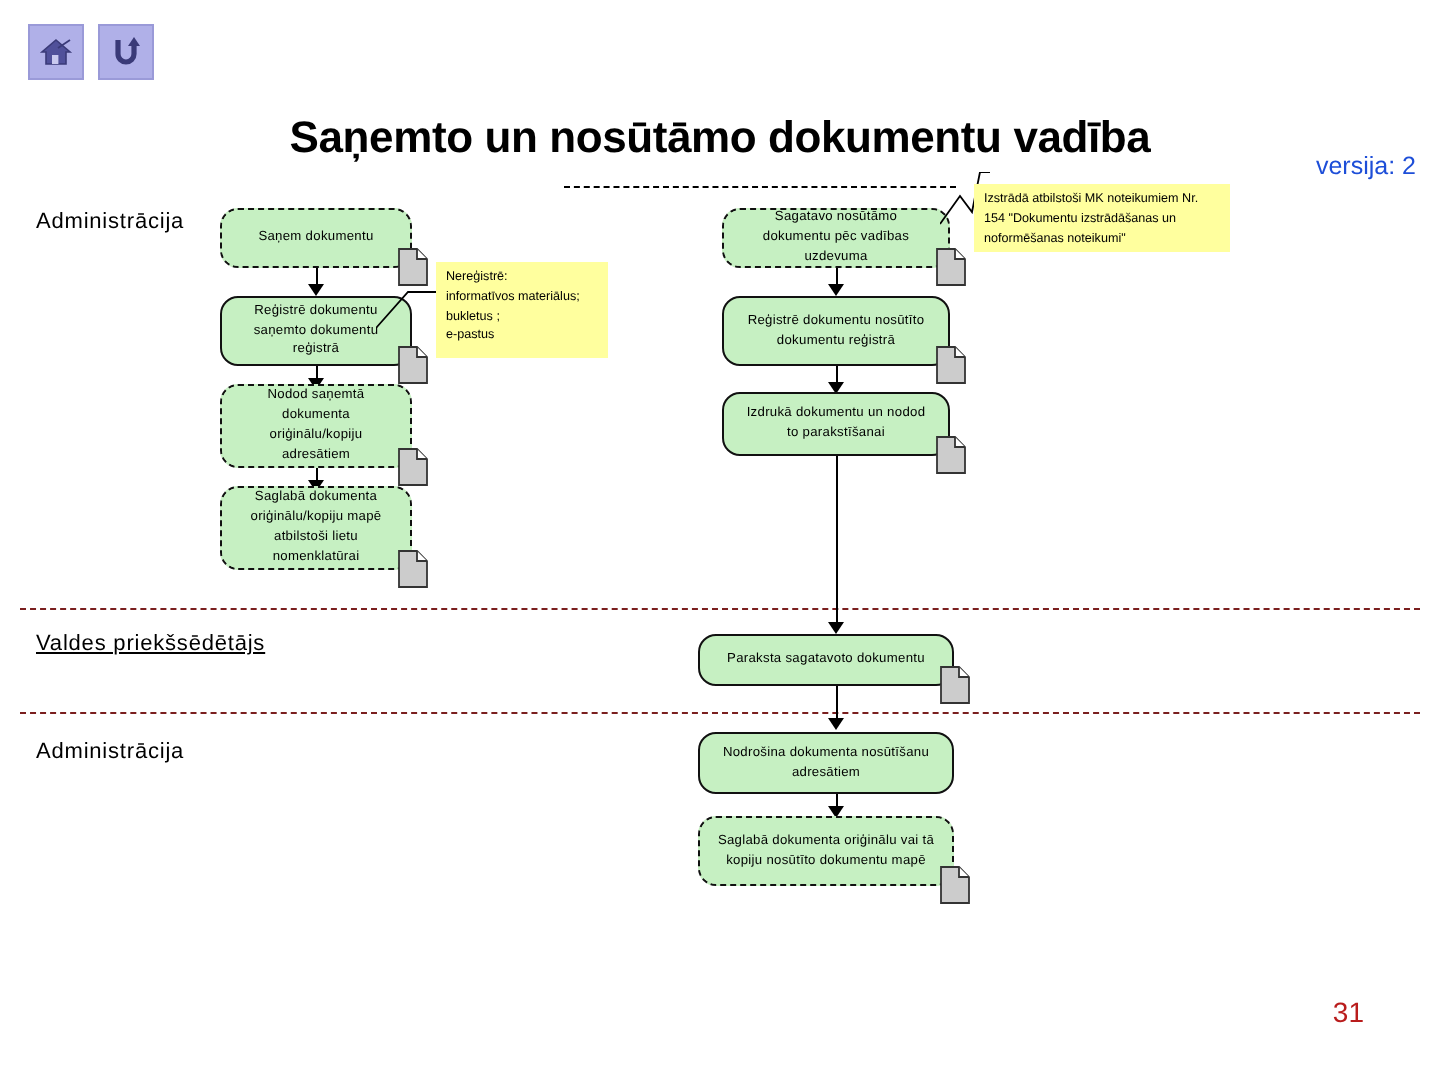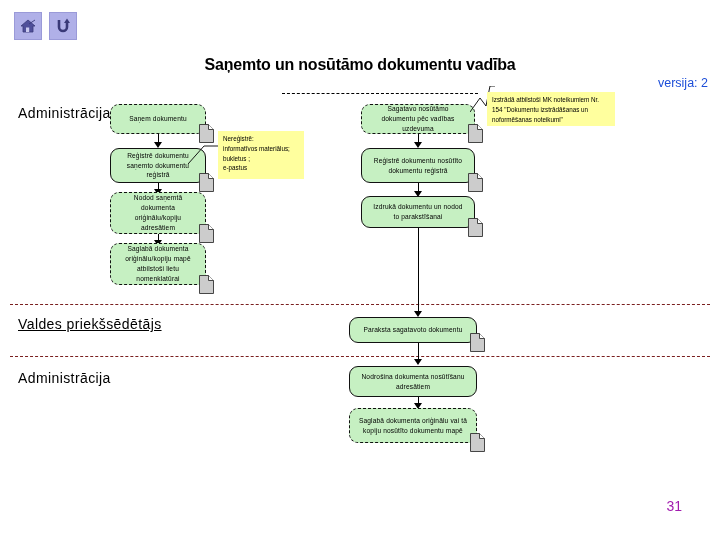--- a/index.html
+++ b/index.html
@@ -12,28 +12,28 @@
 
   
   .navbar{position:absolute;left:14px;top:12px;display:flex;gap:7px;}
   .navbtn{width:26px;height:26px;background:#b0b0e8;border:1px solid #9a9ad8;
           display:flex;align-items:center;justify-content:center;}
   .navbtn svg{display:block;}
 
   
   .title{
     position:absolute;left:60px;top:56px;width:600px;text-align:center;
-    font-size:16px;font-weight:bold;color:#000;letter-spacing:-0.2px;
+    font-size:22px;font-weight:bold;color:#000;letter-spacing:-0.2px;
     white-space:nowrap;
   }
   .version{position:absolute;right:12px;top:76px;font-size:12.5px;color:#1d4ed8;}
-  .pagenum{position:absolute;right:38px;bottom:26px;font-size:14px;color:#a21caf;}
-
-  
-  .lane-label{position:absolute;font-size:14px;color:#000;letter-spacing:0.4px;}
+  .pagenum{position:absolute;right:38px;bottom:26px;font-size:14px;color:#b91c1c;}
+
+  
+  .lane-label{position:absolute;font-size:11px;color:#000;letter-spacing:0.4px;}
   .lane-sep{position:absolute;left:10px;width:700px;height:0;
             border-top:1.2px dashed #7a1f1f;}
 
   
   .node{
     position:absolute;background:#c6f0c2;border:1.1px solid #111;
     border-radius:9px;box-sizing:border-box;
     display:flex;align-items:center;justify-content:center;text-align:center;
     font-size:6.6px;line-height:1.5;color:#000;padding:3px 8px;
     letter-spacing:.15px;

